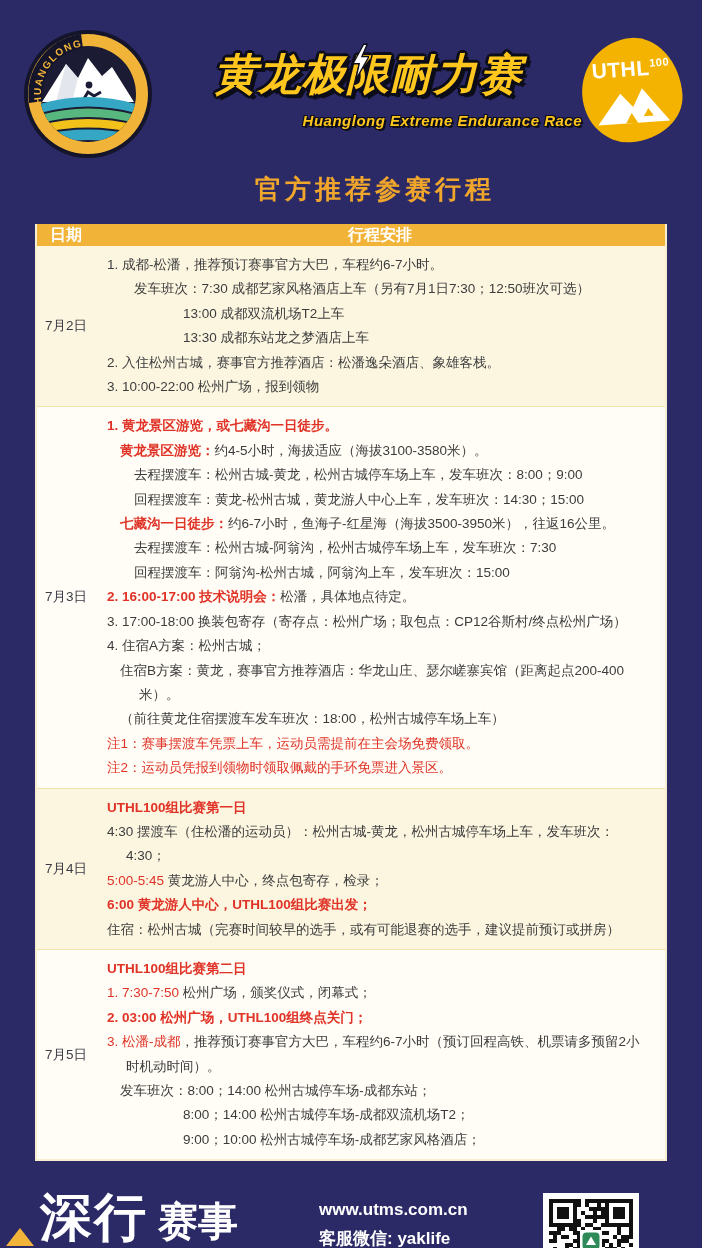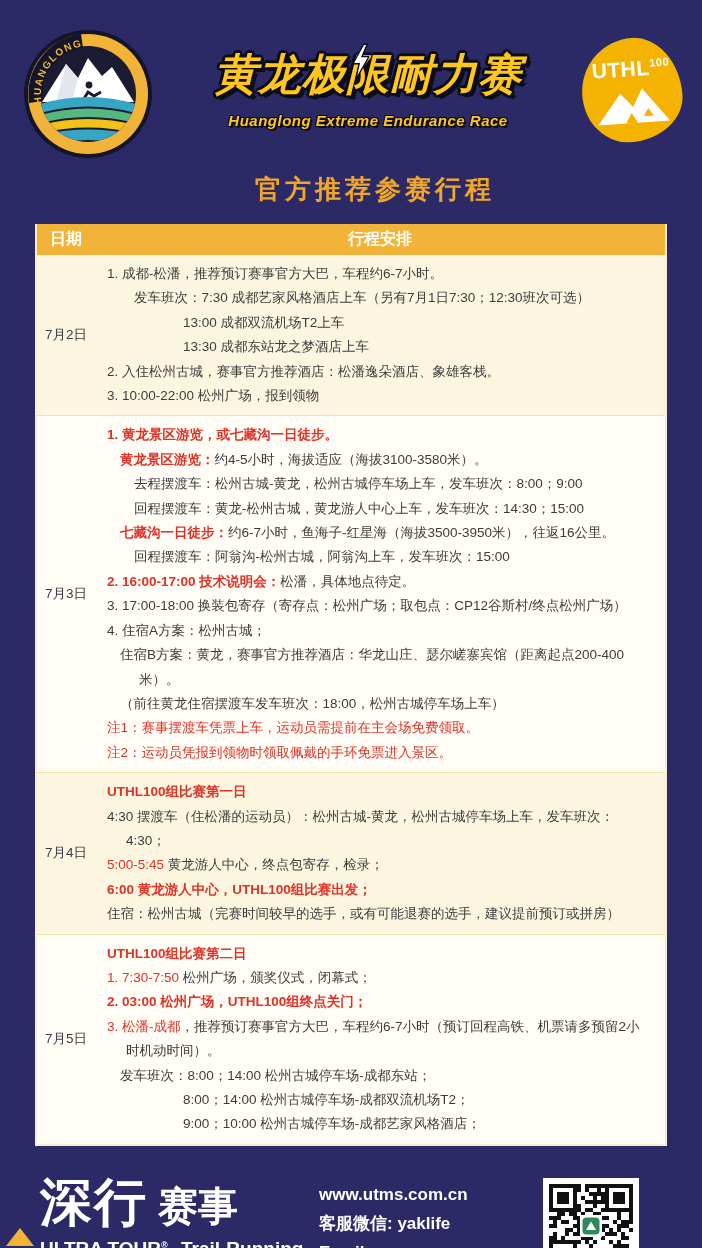--- a/index.html
+++ b/index.html
@@ -21,39 +21,40 @@
     font-size:43px; font-weight:900; font-style:italic; letter-spacing:1px;
     color:var(--yellow); white-space:nowrap;
     text-shadow:-2px -2px 0 #0d0d1a,2px -2px 0 #0d0d1a,-2px 2px 0 #0d0d1a,2px 2px 0 #0d0d1a,
       -3px 0 0 #0d0d1a,3px 0 0 #0d0d1a,0 3px 0 #0d0d1a,0 -3px 0 #0d0d1a,4px 4px 0 #0d0d1a;
   }
   .bolt{position:absolute; left:46.5%; top:14px;}
   .tagline{
     margin-top:8px; font-size:15px; font-weight:bold; font-style:italic;
     color:var(--yellow); letter-spacing:.5px;
     text-shadow:-1px -1px 0 #0d0d1a,1px -1px 0 #0d0d1a,-1px 1px 0 #0d0d1a,1px 1px 0 #0d0d1a,2px 2px 0 #0d0d1a;
+    text-align:right;
   }
   .badge-right{
     width:100px; height:104px; flex:0 0 auto; background:#f5b301;
     border-radius:53% 47% 55% 45% / 52% 58% 42% 48%;
     transform:rotate(-4deg); margin-top:10px;
     display:flex; flex-direction:column; align-items:center; justify-content:center;
   }
   .uthl{font-size:21px; font-weight:900; color:#fff; letter-spacing:.5px; margin-top:2px;}
   .uthl sup{font-size:11px;}
   
   .page-title{
     text-align:center; margin-top:12px; font-size:26px; font-weight:bold;
     color:var(--gold); letter-spacing:4px;padding-left:48px;
   }
   
   .table{
     width:632px; margin:17px auto 0; border:2px solid #f7efcf; border-top:none;
   }
-  .thead{display:flex; background:var(--amber); height:31px; align-items:center;}
+  .thead{display:flex; background:var(--amber); height:22px; align-items:center;}
   .th{color:#fff; font-weight:bold; font-size:16px; text-align:center;}
   .th-date{width:58px;}
   .th-plan{flex:1;}
   .row{display:flex;}
   .row + .row{border-top:1px solid #f0e3ac;}
   .row.cream{background:var(--cream);}
   .row.white{background:var(--whiterow);}
   .date-cell{
     width:58px; flex:0 0 auto; display:flex; align-items:center; justify-content:center;
     font-size:13.5px; color:#3a3a44; white-space:nowrap;
@@ -143,35 +144,36 @@
 <div class="table">
   <div class="thead">
     <div class="th th-date">日期</div>
     <div class="th th-plan">行程安排</div>
   </div>
   <div id="table-body">
       <div class="row cream">
         <div class="date-cell">7月2日</div>
         <div class="content-cell">
           <div class="line ind0"><span class="s-d">1. 成都-松潘，推荐预订赛事官方大巴，车程约6-7小时。</span></div>
-          <div class="line ind2"><span class="s-d">发车班次：7:30 成都艺家风格酒店上车（另有7月1日7:30；12:30班次可选）</span></div>
+          <div class="line ind2"><span class="s-d">发车班次：7:30 成都艺家风格酒店上车（另有7月1日7:30；12:50班次可选）</span></div>
           <div class="line ind3"><span class="s-d">13:00 成都双流机场T2上车</span></div>
           <div class="line ind3"><span class="s-d">13:30 成都东站龙之梦酒店上车</span></div>
           <div class="line ind0"><span class="s-d">2. 入住松州古城，赛事官方推荐酒店：松潘逸朵酒店、象雄客栈。</span></div>
           <div class="line ind0"><span class="s-d">3. 10:00-22:00 松州广场，报到领物</span></div>
         </div>
       </div>
       <div class="row white">
         <div class="date-cell">7月3日</div>
         <div class="content-cell">
           <div class="line ind0"><span class="s-rb">1.  黄龙景区游览，或七藏沟一日徒步。</span></div>
           <div class="line ind1"><span class="s-rb">黄龙景区游览：</span><span class="s-d">约4-5小时，海拔适应（海拔3100-3580米）。</span></div>
           <div class="line ind2"><span class="s-d">去程摆渡车：松州古城-黄龙，松州古城停车场上车，发车班次：8:00；9:00</span></div>
           <div class="line ind2"><span class="s-d">回程摆渡车：黄龙-松州古城，黄龙游人中心上车，发车班次：14:30；15:00</span></div>
           <div class="line ind1"><span class="s-rb">七藏沟一日徒步：</span><span class="s-d">约6-7小时，鱼海子-红星海（海拔3500-3950米），往返16公里。</span></div>
+          <div class="line ind2"><span class="s-d">去程摆渡车：松州古城-阿翁沟，松州古城停车场上车，发车班次：7:30</span></div>
           <div class="line ind2"><span class="s-d">回程摆渡车：阿翁沟-松州古城，阿翁沟上车，发车班次：15:00</span></div>
           <div class="line ind0"><span class="s-rb">2. 16:00-17:00 技术说明会：</span><span class="s-d">松潘，具体地点待定。</span></div>
           <div class="line ind0"><span class="s-d">3. 17:00-18:00 换装包寄存（寄存点：松州广场；取包点：CP12谷斯村/终点松州广场）</span></div>
           <div class="line ind0"><span class="s-d">4. 住宿A方案：松州古城；</span></div>
           <div class="line ind1"><span class="s-d">住宿B方案：黄龙，赛事官方推荐酒店：华龙山庄、瑟尔嵯寨宾馆（距离起点200-400米）。</span></div>
           <div class="line ind1"><span class="s-d">（前往黄龙住宿摆渡车发车班次：18:00，松州古城停车场上车）</span></div>
           <div class="line ind0"><span class="s-r">注1：赛事摆渡车凭票上车，运动员需提前在主会场免费领取。</span></div>
           <div class="line ind0"><span class="s-r">注2：运动员凭报到领物时领取佩戴的手环免票进入景区。</span></div>
         </div>
       </div>

